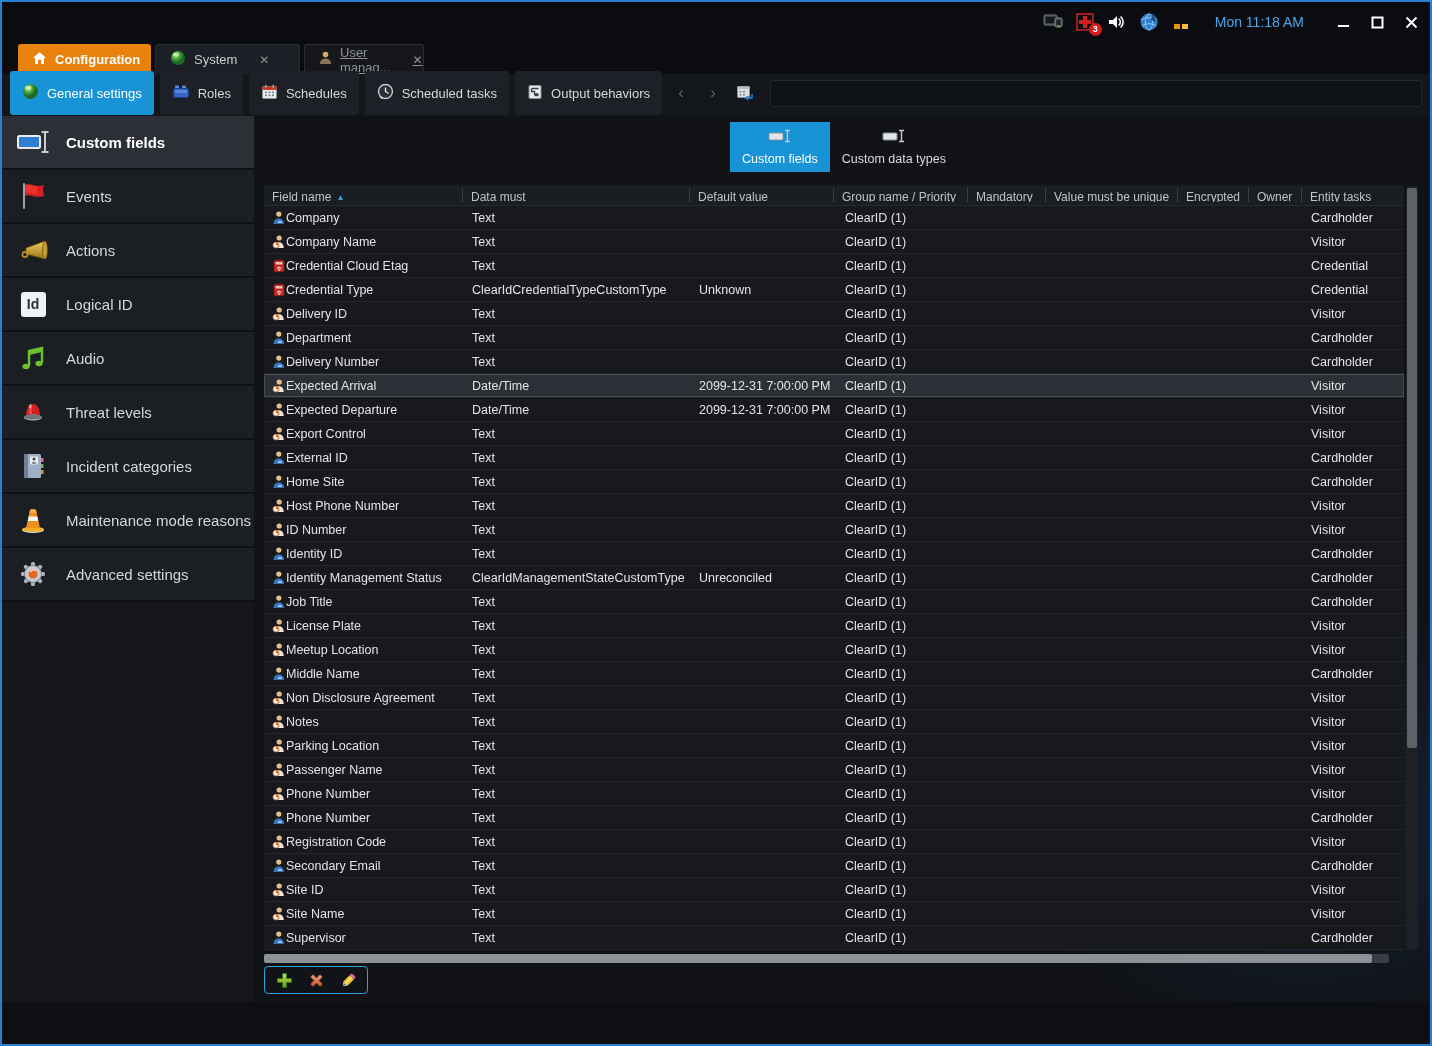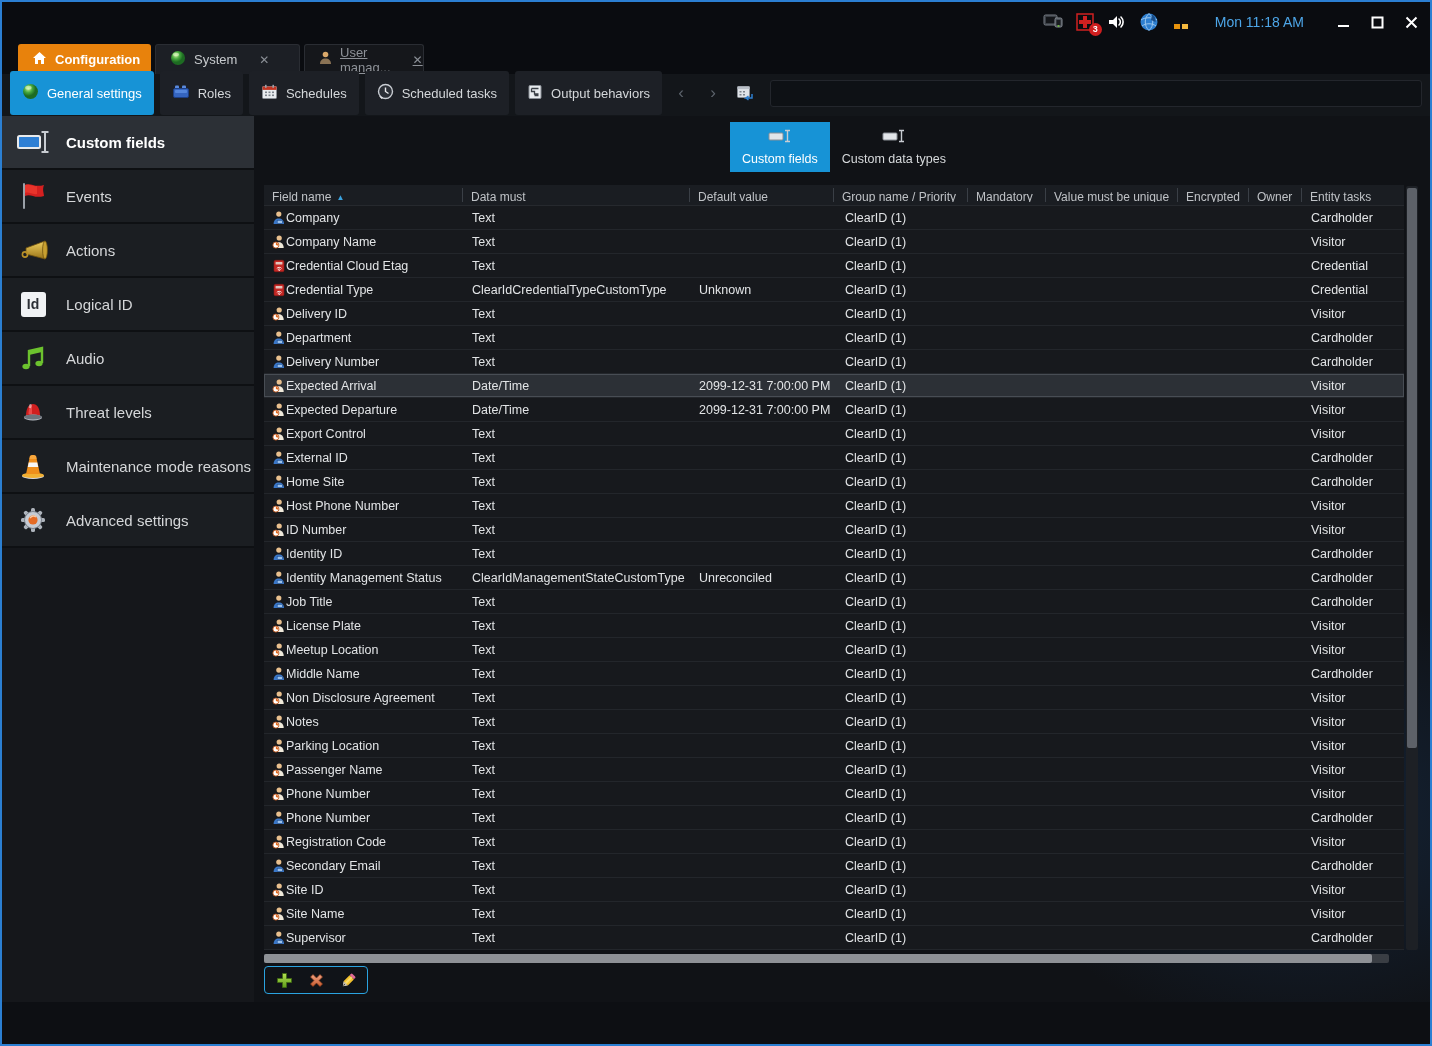--- a/index.html
+++ b/index.html
@@ -327,20 +327,35 @@
               <path d="M9.5 16 C9.5 11,11 8,13 7.5 L13 16 Z" fill="#f05050" opacity=".85"></path>
               <rect x="10" y="6" width="2.5" height="4" rx="1" transform="rotate(18 11 8)" fill="#fff" opacity=".5"></rect>
               <ellipse cx="14" cy="19.5" rx="9" ry="3" fill="#b9bec6"></ellipse>
               <ellipse cx="14" cy="19" rx="9" ry="2.6" fill="#6d737c"></ellipse>
             </svg>
         </span>
         <span>Threat levels</span>
       </div>
       <div class="sb-item">
         <span class="sb-ic">
+          <svg width="24" height="28" viewBox="0 0 24 28">
+              <rect x="3" y="2" width="17" height="24" rx="1.5" fill="#9fb0c4"></rect>
+              <rect x="3" y="2" width="4" height="24" fill="#707f92"></rect>
+              <rect x="9" y="4.5" width="8" height="8" rx="1" fill="#e8ecf0"></rect>
+              <circle cx="13" cy="7" r="1.5" fill="#3a3f46"></circle>
+              <path d="M10.8 11.5 c0-1.6 4.4-1.6 4.4 0 z" fill="#3a3f46"></path>
+              <rect x="20" y="6" width="2.5" height="4" fill="#d86a9a"></rect>
+              <rect x="20" y="12" width="2.5" height="4" fill="#6cb84a"></rect>
+              <rect x="20" y="18" width="2.5" height="4" fill="#caa22e"></rect>
+            </svg>
+        </span>
+        <span>Incident categories</span>
+      </div>
+      <div class="sb-item">
+        <span class="sb-ic">
           <svg width="28" height="28" viewBox="0 0 28 28">
               <ellipse cx="14" cy="24" rx="11" ry="3" fill="#d8dce2"></ellipse>
               <ellipse cx="14" cy="23.4" rx="11" ry="2.6" fill="#f2b032"></ellipse>
               <path d="M11 4 Q14 2,17 4 L21 22 H7 Z" fill="#ef8f1c"></path>
               <path d="M9.7 10.5 h8.6 l.9 4.5 H8.8 Z" fill="#f6f7f8"></path>
               <path d="M11 4 Q14 2,17 4 l.6 3 H10.4 Z" fill="#f8a83e"></path>
             </svg>
         </span>
         <span>Maintenance mode reasons</span>
       </div>

